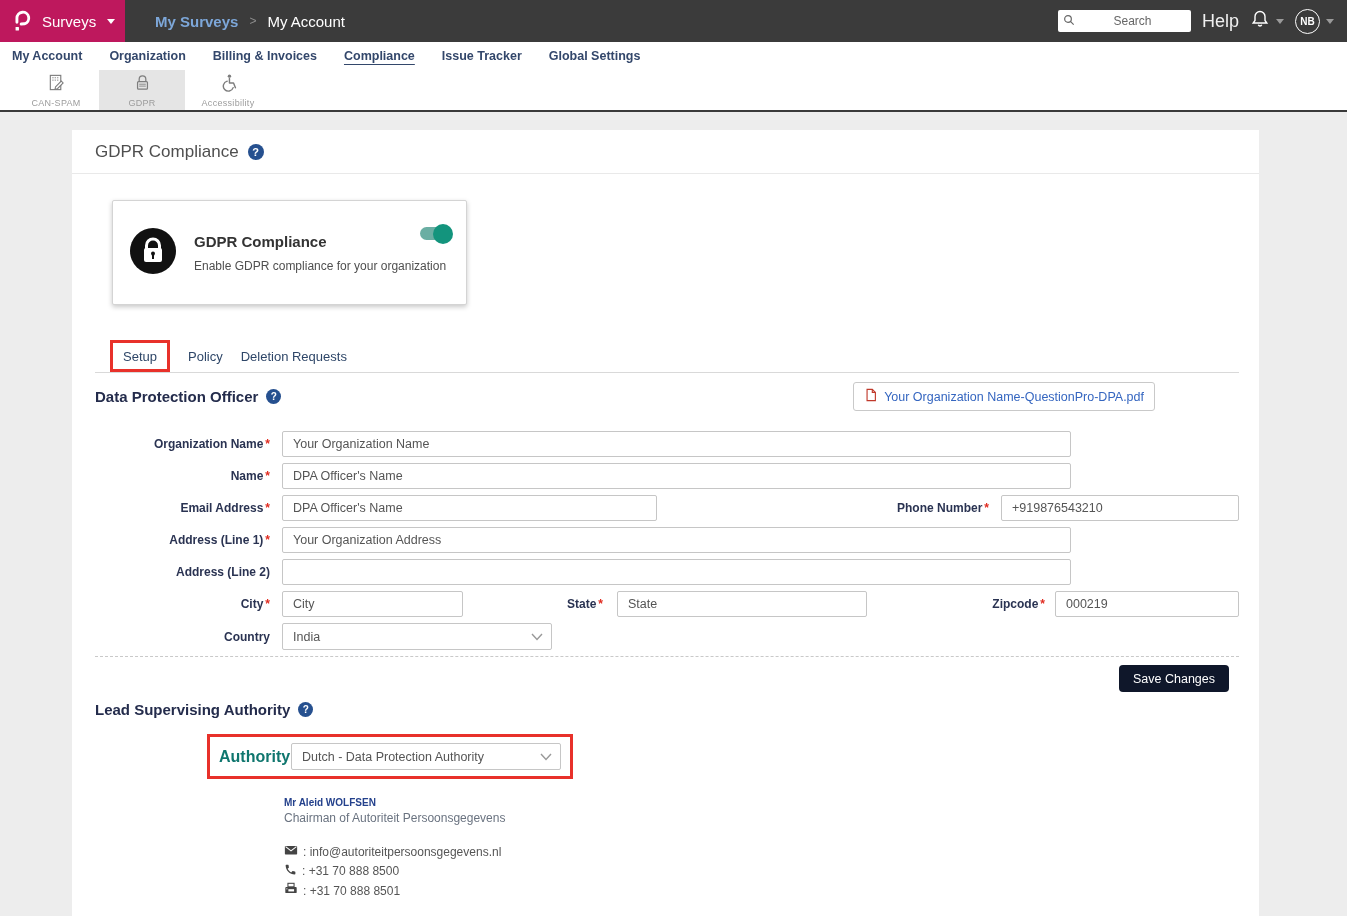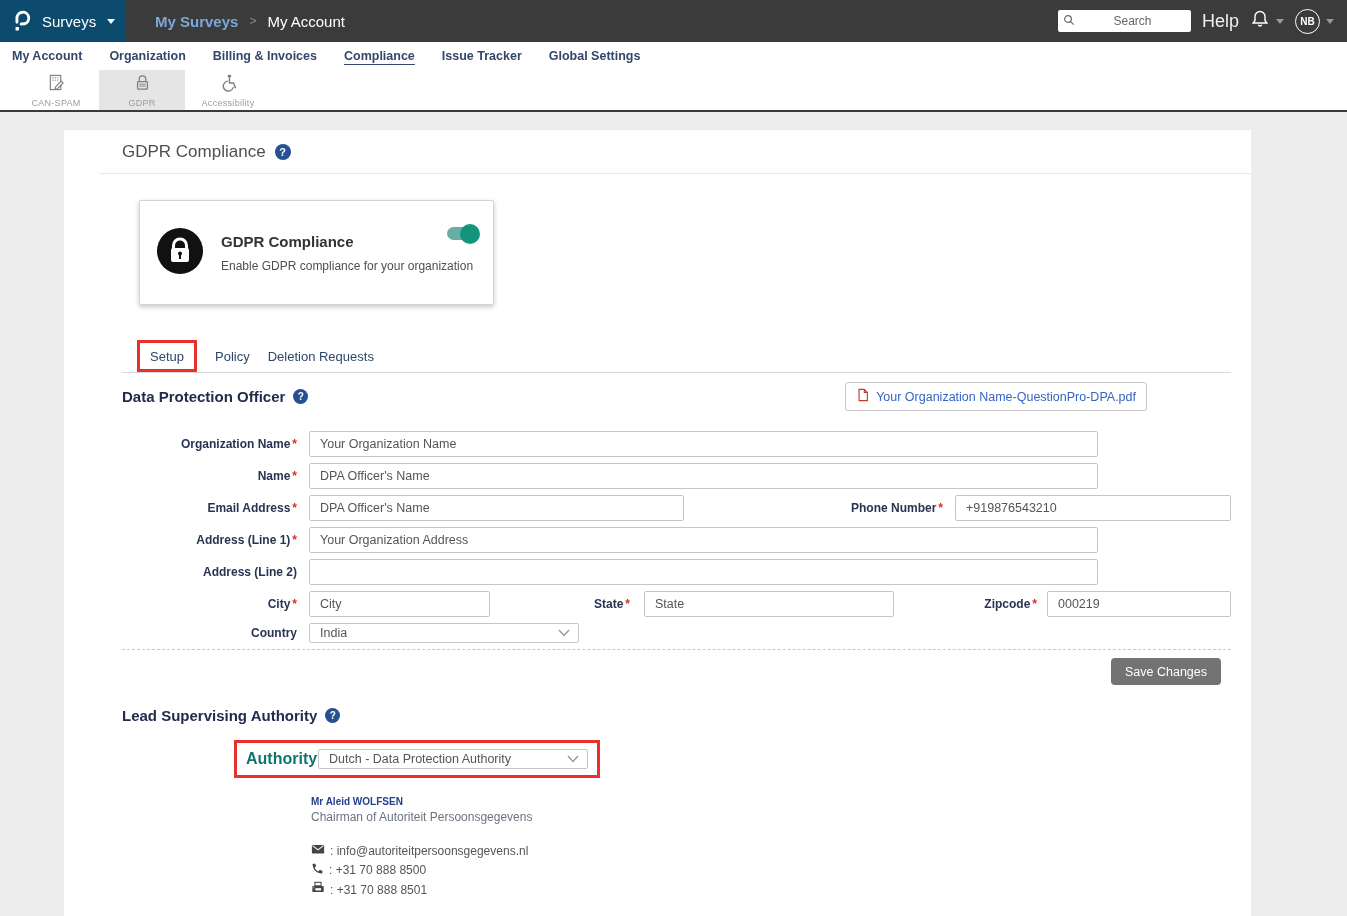--- a/index.html
+++ b/index.html
@@ -3,21 +3,21 @@
 <meta charset="utf-8">
 <style>
   * { box-sizing: border-box; }
   html,body { margin:0; padding:0; }
   body {
     width:1347px; height:916px; overflow:hidden; position:relative;
     background:#ededed; font-family:"Liberation Sans", sans-serif;
   }
   
   .topbar { height:42px; background:#3b3b3b; display:flex; align-items:center; color:#fff; }
-  .logo-box { width:125px; height:42px; background:#0c4a6e; display:flex; align-items:center; padding-left:11px; gap:9px; cursor:pointer; flex:none; }
+  .logo-box { width:125px; height:42px; background:#be185d; display:flex; align-items:center; padding-left:11px; gap:9px; cursor:pointer; flex:none; }
   .logo-box svg { display:block; }
   .product-label { font-size:15px; color:#fff; }
   .caret { width:0; height:0; border-left:4px solid transparent; border-right:4px solid transparent; border-top:5px solid #fff; margin-left:2px; }
   .caret.gray { border-top-color:#9a9a9a; }
   .crumbs { margin-left:30px; display:flex; align-items:center; gap:11px; font-size:15px; }
   .crumb-parent { color:#7da7d9; cursor:pointer;font-weight:bold; }
   .crumb-sep { color:#8d8d8d; font-size:12px; }
   .crumb-current { color:#fff; }
   .topbar-right { margin-left:auto; display:flex; align-items:center; gap:11px; padding-right:13px; }
   .search-box { width:133px; height:22px; background:#fff; border-radius:2px; display:flex; align-items:center; padding:0 5px; gap:4px; }
@@ -29,21 +29,21 @@
   
   .navbar { height:28px; background:#fff; display:flex; align-items:center; padding-left:12px; gap:27px; }
   .nav-item { font-size:12.5px; font-weight:700; color:#33476b; cursor:pointer; }
   .nav-item.active { text-decoration:underline; text-underline-offset:4px; }
   
   .icon-strip { height:42px; background:#fff; border-bottom:2px solid #3a3a3a; display:flex; padding-left:13px; }
   .itab { width:86px; display:flex; flex-direction:column; align-items:center; justify-content:center; gap:2px; cursor:pointer; }
   .itab.active { background:#e5e5e5; }
   .itab .ilab { font-size:9px; color:#9c9c9c; letter-spacing:.3px; }
   
-  .panel { position:absolute; left:64px; top:130px; width:1187px; height:786px; background:#fff; overflow:hidden;padding-left:35px; }
+  .panel { position:absolute; left:72px; top:130px; width:1187px; height:786px; background:#fff; overflow:hidden; }
   .title-row { height:44px; border-bottom:1px solid #e9e9e9; display:flex; align-items:center; padding-left:23px; gap:9px; }
   .page-title { font-size:17px; color:#4f4f4f; }
   .help-icon { width:16px; height:16px; border-radius:50%; background:#26508f; color:#fff; font-size:11px; font-weight:bold; display:inline-flex; align-items:center; justify-content:center; cursor:pointer; flex:none; }
   .help-icon.sm { width:15px; height:15px; font-size:10px; }
   
   .gdpr-card { margin:26px 0 0 40px; width:355px; height:105px; border:1px solid #d4d4d4; border-radius:2px; box-shadow:0 2px 5px rgba(0,0,0,.22); position:relative; display:flex; align-items:center; padding-left:17px; background:#fff; }
   .card-text { margin-left:18px; }
   .card-title { font-size:15px; font-weight:bold; color:#333; }
   .card-sub { font-size:12px; color:#4f4f4f; margin-top:9px; }
   .toggle { position:absolute; top:26px; right:16px; width:30px; height:13px; background:#6aaea3; border-radius:7px; cursor:pointer; }
@@ -60,31 +60,31 @@
   .head-left { display:flex; align-items:center; gap:8px; }
   .sec-heading { font-size:15px; font-weight:bold; color:#242c4c; }
   .pdf-btn { border:1px solid #c9c9c9; border-radius:3px; background:#fff; padding:5px 10px; display:flex; align-items:center; gap:6px; font-size:12.5px; color:#3566c0; cursor:pointer; margin-right:84px; font-family:inherit; }
   
   .form { margin-top:20px; }
   .frow { display:flex; align-items:center; margin-bottom:6px; }
   .flabel { width:175px; flex:none; text-align:right; font-size:12px; font-weight:700; color:#2a3352; margin-right:12px; }
   .ilabel { font-size:12px; font-weight:700; color:#2a3352; }
   .req { color:#e02b20; margin-left:2px; }
   .txt { height:26px; border:1px solid #c6c6c6; border-radius:2px; font-size:12.5px; color:#555; padding:0 10px; background:#fff; font-family:inherit; outline:none; }
-  .w-full { width:789px; } .w-email { width:375px; } .w-phone { width:276px; }
+  .w-full { width:789px; } .w-email { width:375px; } .w-phone { width:238px; }
   .w-city { width:181px; } .w-state { width:250px; } .w-zip { width:184px; }
   .spacer { flex:1; }
-  .select { position:relative; display:flex; align-items:center; height:20px; border:1px solid #c6c6c6; border-radius:2px; padding:0 26px 0 10px; font-size:12.5px; color:#555; background:#fff; cursor:pointer; }
+  .select { position:relative; display:flex; align-items:center; height:27px; border:1px solid #c6c6c6; border-radius:2px; padding:0 26px 0 10px; font-size:12.5px; color:#555; background:#fff; cursor:pointer; }
   .select svg { position:absolute; right:8px; }
   .w-country { width:270px; }
   .dashed { border-top:1px dashed #c9c9c9; margin-top:6px; }
   .save-row { display:flex; justify-content:flex-end; margin-top:8px; padding-right:10px; }
-  .btn-save { background:#737373; color:#fff; font-size:12.5px; border:none; border-radius:4px; height:27px; padding:0 14px; cursor:pointer; font-family:inherit; }
-  
-  .lsa-head-row { display:flex; align-items:center; gap:8px; margin-top:22px; }
+  .btn-save { background:#0f172a; color:#fff; font-size:12.5px; border:none; border-radius:4px; height:27px; padding:0 14px; cursor:pointer; font-family:inherit; }
+  
+  .lsa-head-row { display:flex; align-items:center; gap:8px; margin-top:9px; }
   .authority-box { margin:16px 0 0 112px; display:inline-flex; align-items:center; border:3px solid #e8312a; padding:6px 9px; }
   .authority-box .albl { width:52px; text-align:right; font-size:16px; font-weight:700; color:#0f766e; margin-right:20px; }
   .contact { margin:18px 0 0 189px; }
   .c-name { font-size:10px; font-weight:bold; color:#24418c; }
   .c-title { font-size:12px; color:#6a7380; margin-top:3px; }
   .c-rows { margin-top:18px; display:flex; flex-direction:column; gap:3px; }
   .c-row { display:flex; align-items:center; gap:5px; font-size:12px; color:#555; }
   .c-row svg { flex:none; }
 </style>
 </head>

